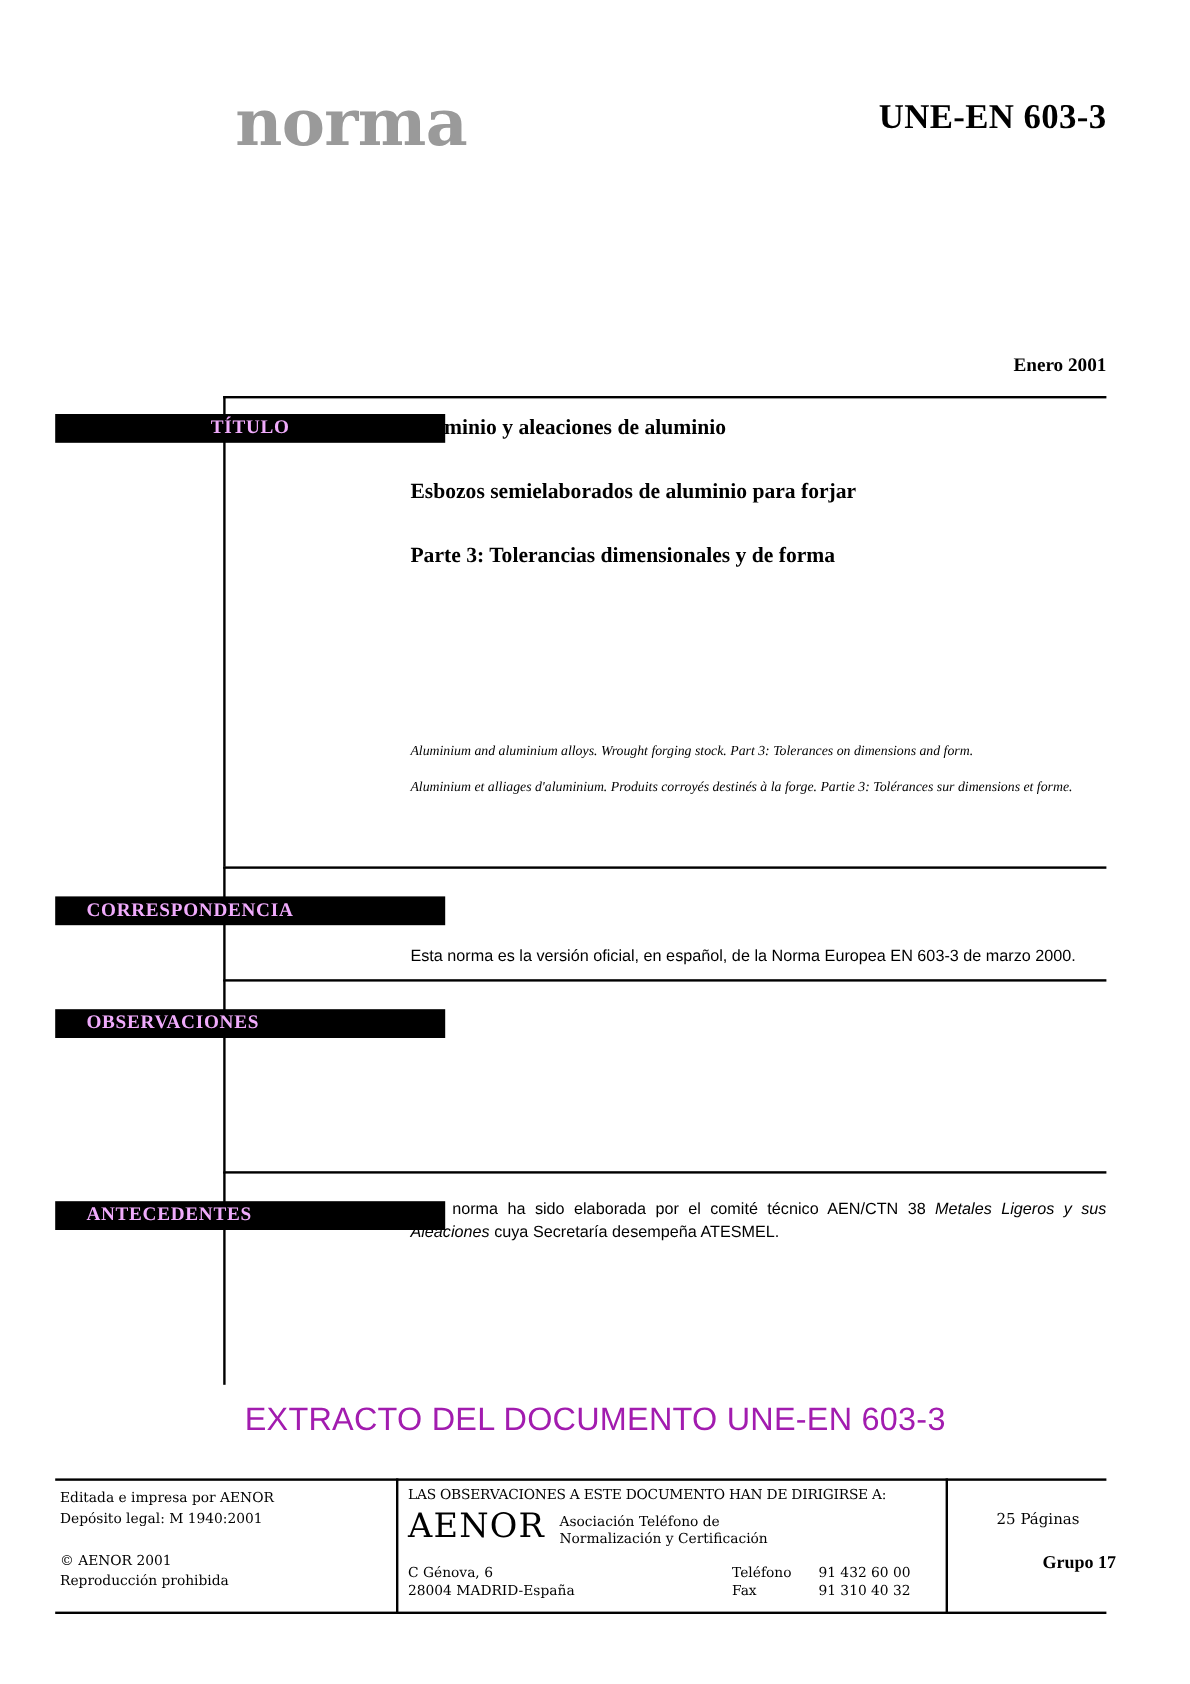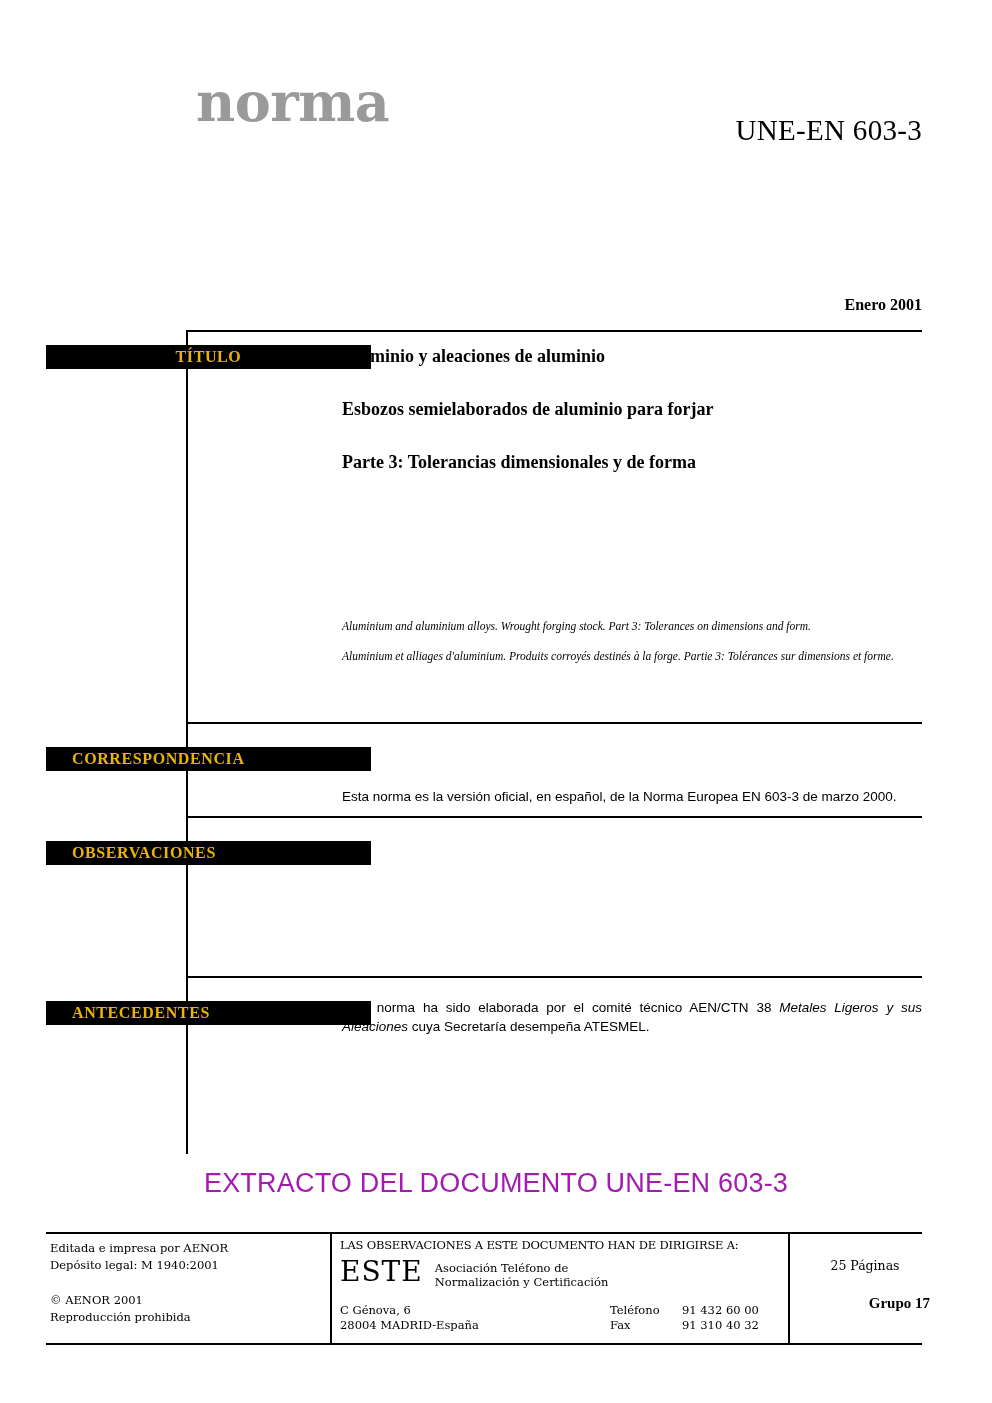--- a/index.html
+++ b/index.html
@@ -37,24 +37,23 @@
   }
   .masthead-line.second {
     padding-left: 14px;
   }
 
   .doc-code {
     position: absolute;
     right: 70px;
     top: 82px;
     font-family: "Liberation Serif", serif;
-    font-weight: normal;
+    font-weight: bold;
     font-size: 29px;
     letter-spacing: 0.3px;
-    margin-top: 32px;
   }
 
   
   .date-line {
     position: absolute;
     right: 70px;
     top: 296px;
     font-weight: bold;
     font-size: 16px;
   }
@@ -74,21 +73,21 @@
     background: #000;
   }
 
   
   .seclabel {
     position: absolute;
     left: 46px;
     width: 325px;
     height: 24px;
     background: #000000;
-    color: #eab308;
+    color: #f0abfc;
     font-family: "Liberation Serif", serif;
     font-weight: bold;
     font-size: 16px;
     letter-spacing: 0.6px;
     display: flex;
     align-items: center;
     justify-content: center;
   }
   .seclabel.leftish {
     justify-content: flex-start;
@@ -291,21 +290,21 @@
   <div class="footer-left">
     <div>Editada e impresa por AENOR</div>
     <div>Depósito legal: M 1940:2001</div>
     <div class="gap">© AENOR 2001</div>
     <div>Reproducción prohibida</div>
   </div>
 
   <div class="footer-mid">
     <div class="notice">LAS OBSERVACIONES A ESTE DOCUMENTO HAN DE DIRIGIRSE A:</div>
     <div class="aenor-row">
-      <div class="aenor-logo">ESTE</div>
+      <div class="aenor-logo">AENOR</div>
       <div class="aenor-sub">
         <div>Asociación Teléfono de</div>
         <div>Normalización y Certificación</div>
       </div>
     </div>
     <div class="footer-contact">
       <div class="fc-addr">
         <div>C Génova, 6</div>
         <div>28004 MADRID-España</div>
       </div>

